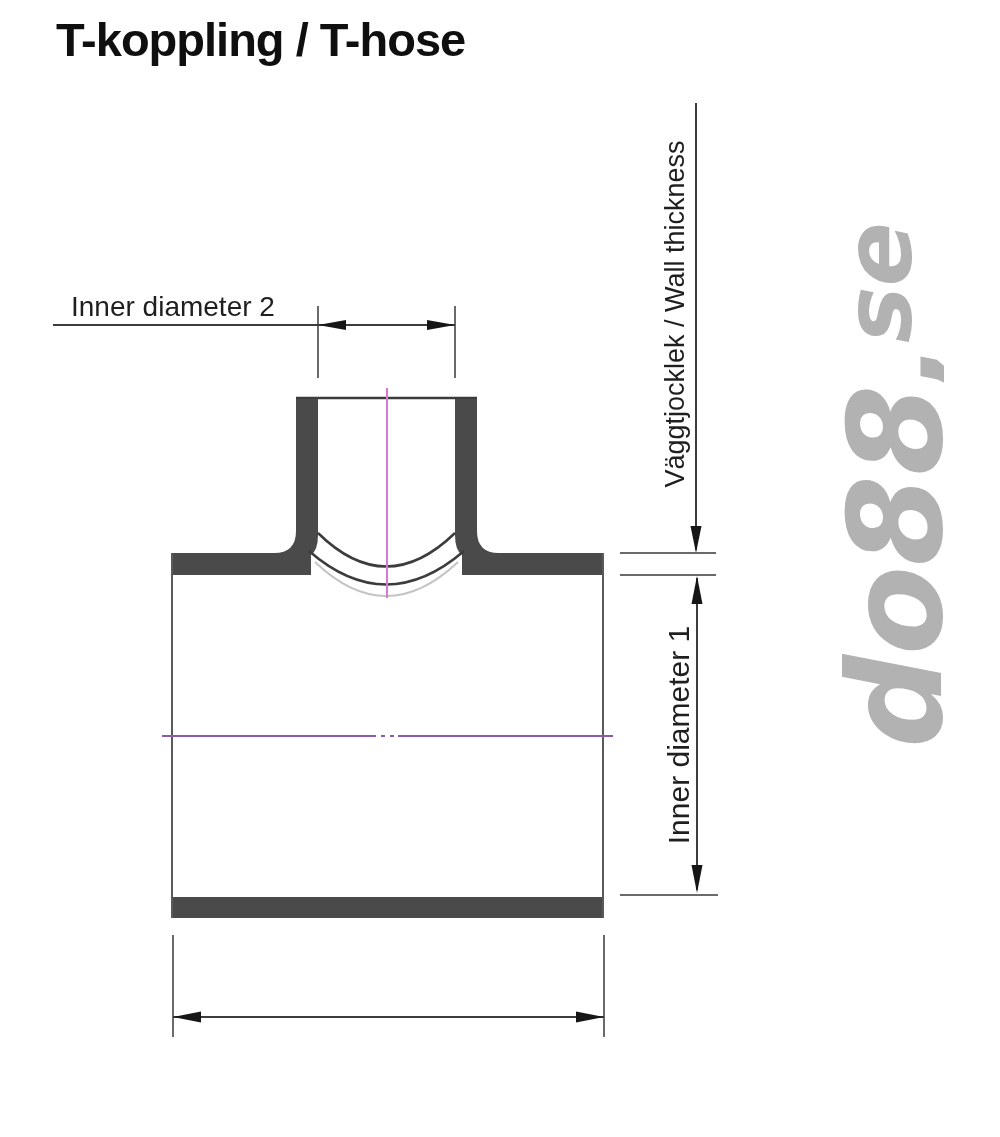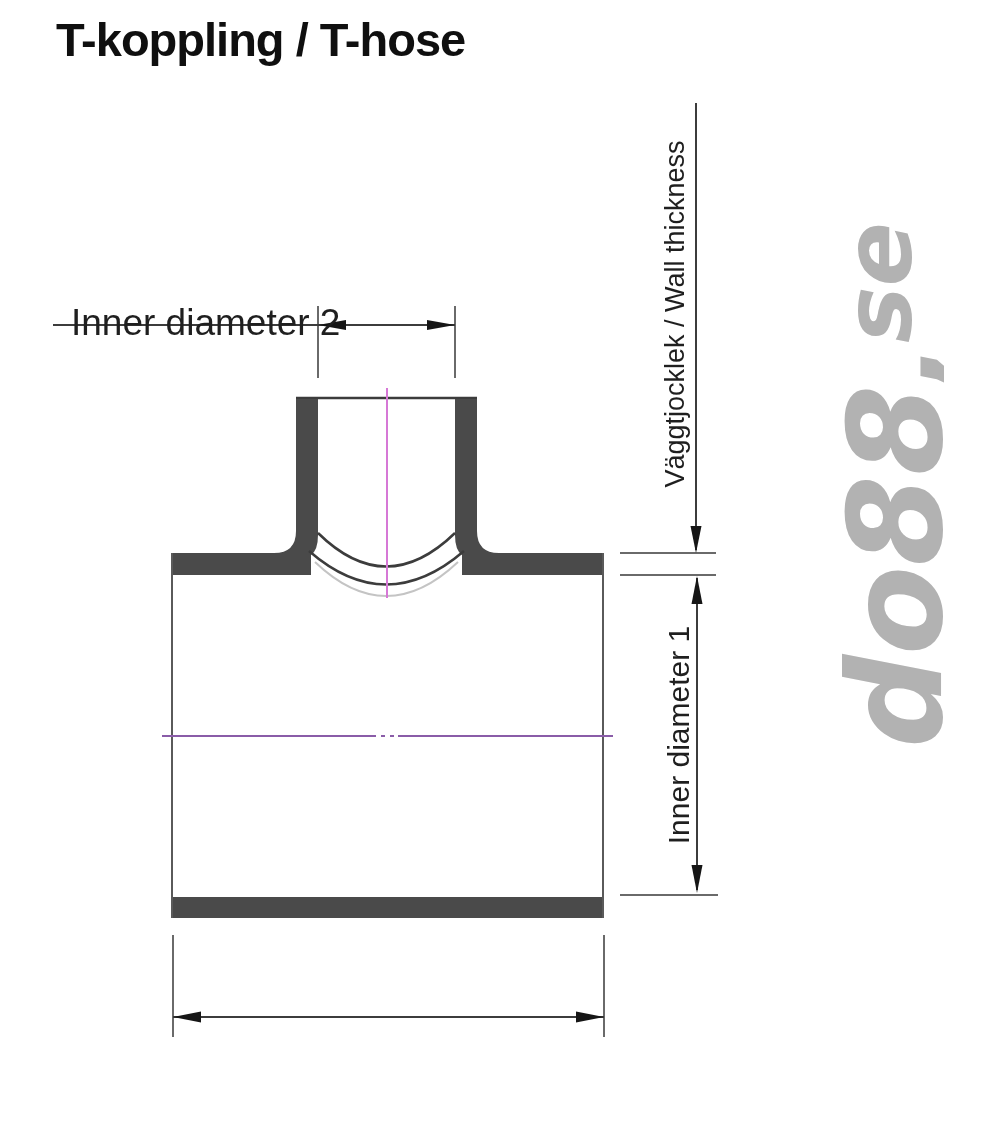--- a/index.html
+++ b/index.html
@@ -9,21 +9,21 @@
   }
   #drawing-svg{position:absolute;left:0;top:0;}
   .page-title{
     position:absolute;left:56px;top:12px;
     font-size:47px;font-weight:700;letter-spacing:-1px;color:#0f0f0f;
     white-space:nowrap;
   }
   .dim-label{
     position:absolute;color:#1f1f1f;white-space:nowrap;
   }
-  .label-id2{left:71px;top:302px;font-size:37px;}
+  .label-id2{left:71px;top:291px;font-size:28px;}
   .label-length{left:173px;top:979px;width:431px;text-align:center;font-size:30px;}
   .label-wt{
     left:465px;top:299px;width:420px;height:30px;line-height:30px;
     text-align:center;font-size:27px;
     transform:rotate(-90deg);
   }
   .label-id1{
     left:554px;top:719px;width:250px;height:32px;line-height:32px;
     text-align:center;font-size:30px;
     transform:rotate(-90deg);

